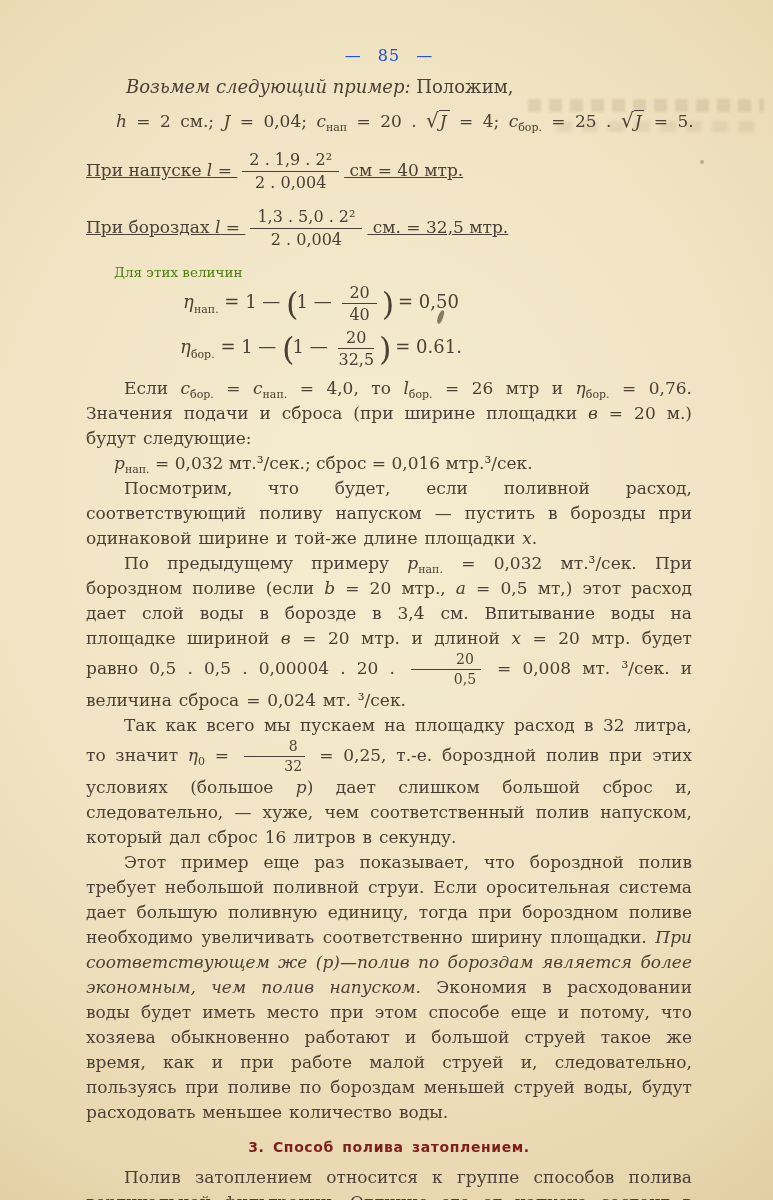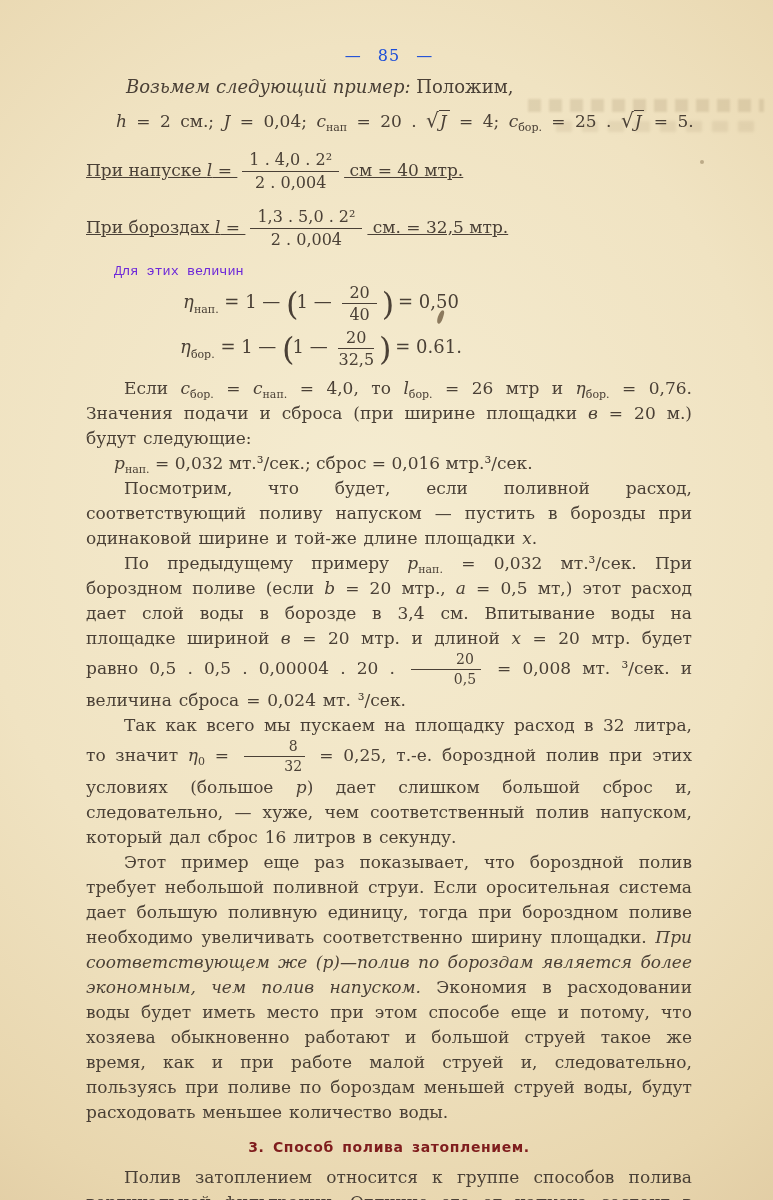--- a/index.html
+++ b/index.html
@@ -31,21 +31,21 @@
   .fline .num, .fline .den { font-size:16px; line-height:20px; }
 
   .v { font-style:italic; }
   sub { font-size:11px; line-height:0; letter-spacing:0; }
 
   .sqrt { white-space:nowrap; }
   .sqrt .sign { font-size:20px; }
   .sqrt .rad { border-top:1.1px solid #4a4036; padding:0 3px 0 1px; font-style:italic; }
 
   .primem { font-size:17px; line-height:22px; margin-left:28px; }
-  .dlya { font-size:13.5px; line-height:16px; margin-left:28px; color:#6d28d9;font-family:Liberation Mono, monospace; }
+  .dlya { font-size:13.5px; line-height:16px; margin-left:28px; color:#4d7c0f; }
 
   .eq { width:470px; text-align:center; font-size:18px; line-height:42px; margin:1px 0; white-space:nowrap; }
   .eq .num, .eq .den { font-size:16px; line-height:19px; }
   .bigp { font-size:32px; font-weight:400; vertical-align:-7px; letter-spacing:-2px; }
 
   p.body { font-size:17px; line-height:25px; text-align:justify; text-indent:38px; word-spacing:1.5px; }
   p.esli { margin-top:6px; }
   .body .num, .body .den { font-size:14px; line-height:17px; }
 
   .pline { font-size:17px; line-height:25px; margin-left:28px; }
@@ -81,21 +81,21 @@
   </div>
 
   <div class="given">
     <span class="v">h</span><span> = 2 см.; </span>
     <span class="v">J</span><span> = 0,04; </span>
     <span class="v">c</span><sub>нап</sub><span> = 20 . </span><span class="sqrt"><span class="sign">√</span><span class="rad">J</span></span><span> = 4; </span>
     <span class="v">c</span><sub>бор.</sub><span> = 25 . </span><span class="sqrt"><span class="sign">√</span><span class="rad">J</span></span><span> = 5.</span>
   </div>
 
   <div class="fline">
-    <span>При напуске </span><span class="v">l</span><span> = </span><span class="frac"><span class="num">1 . 4,0 . 2²</span><span class="den">2 . 0,004</span></span><span> см = 40 мтр.</span>
+    <span>При напуске </span><span class="v">l</span><span> = </span><span class="frac"><span class="num">2 . 1,9 . 2²</span><span class="den">2 . 0,004</span></span><span> см = 40 мтр.</span>
   </div>
 
   <div class="fline">
     <span>При бороздах </span><span class="v">l</span><span> = </span><span class="frac"><span class="num">1,3 . 5,0 . 2²</span><span class="den">2 . 0,004</span></span><span> см. = 32,5 мтр.</span>
   </div>
 
 
   <div class="dlya">Для этих величин</div>
 
   <div class="eq">

